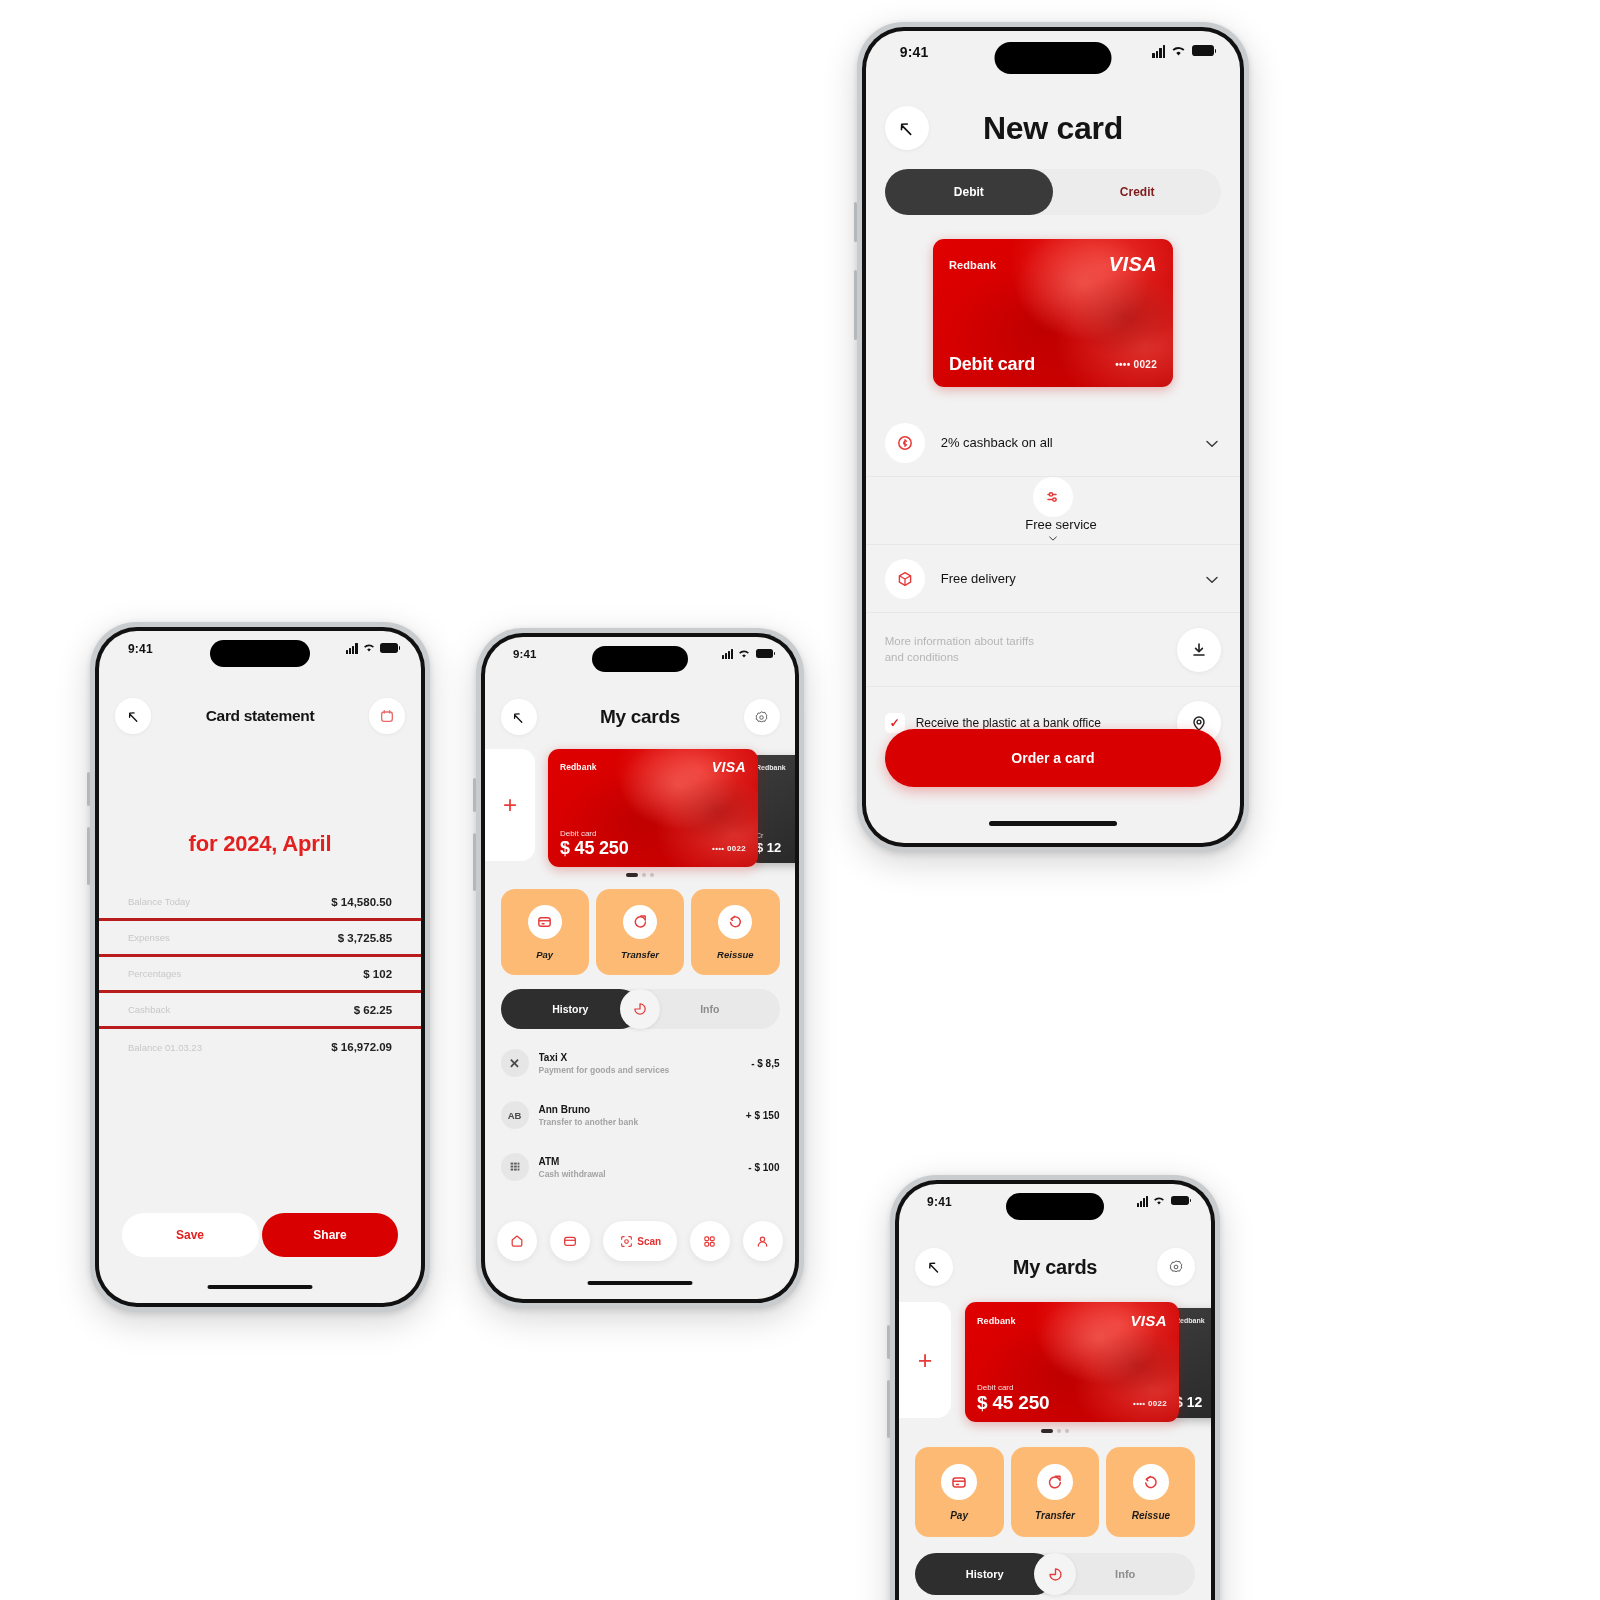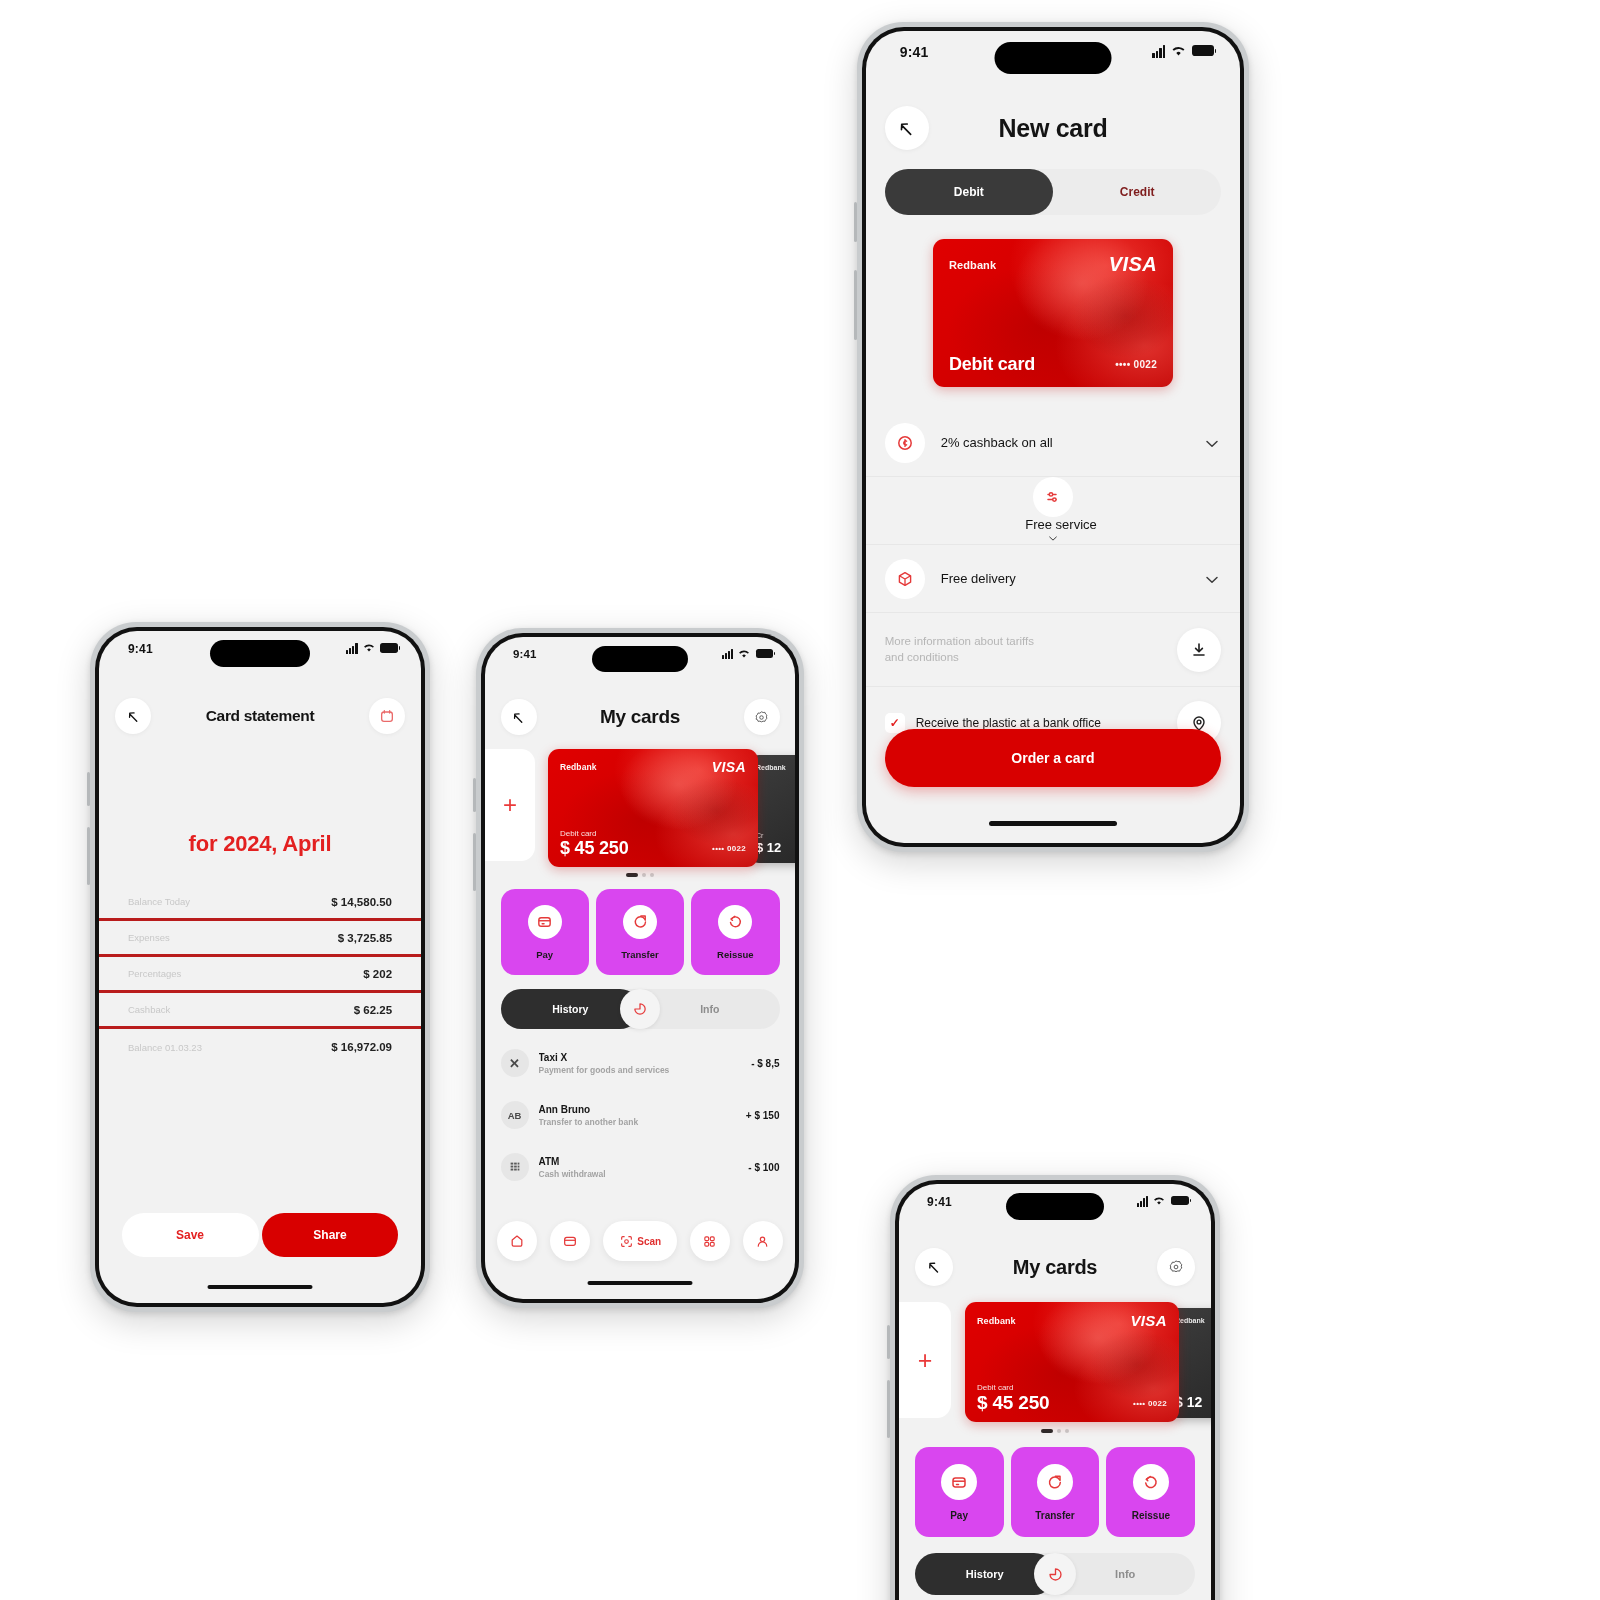--- a/index.html
+++ b/index.html
@@ -123,22 +123,22 @@
   }
   .plus { color:#ea3a3a; font-weight: 400; line-height: 1; }
 
   .dots { display:flex; align-items:center; justify-content:center; gap:4px; }
   .dots span { width:4px; height:4px; border-radius:50%; background:#c9c9c9; display:block;}
   .dots span.on { width:12px; border-radius:3px; background:#2b2b2b; }
 
   
   .actions { display:flex; gap:2.5%; padding: 0 5%; }
   .action-tile {
-    flex:1; background:#d946ef; border-radius: 14px;
-    display:flex; flex-direction:column; align-items:center; justify-content:center;
+    flex:1; background:#fdba74; border-radius: 14px;
+    display:flex; flex-direction:column; align-items:center; justify-content:center;font-style:italic;
   }
   .action-icon { border-radius:50%; background:#fff; display:flex;align-items:center;justify-content:center; }
   .action-label { color:#1a1a1a; font-weight:600; }
 
   
   .segmented {
     position: relative; display:flex; align-items:center;
     margin: 0 5%;
     background:#e9e9e9; border-radius: 999px;
   }
@@ -249,21 +249,21 @@
           <div class="stmt-row" style="height:36px;">
             <span class="stmt-label" style="font-size:9.5px;">Balance Today</span>
             <span class="stmt-value" style="font-size:11.5px;">$ 14,580.50</span>
           </div>
           <div class="stmt-row" style="height:36px;">
             <span class="stmt-label" style="font-size:9.5px;">Expenses</span>
             <span class="stmt-value" style="font-size:11.5px;">$ 3,725.85</span>
           </div>
           <div class="stmt-row" style="height:36px;">
             <span class="stmt-label" style="font-size:9.5px;">Percentages</span>
-            <span class="stmt-value" style="font-size:11.5px;">$ 202</span>
+            <span class="stmt-value" style="font-size:11.5px;">$ 102</span>
           </div>
           <div class="stmt-row" style="height:36px;">
             <span class="stmt-label" style="font-size:9.5px;">Cashback</span>
             <span class="stmt-value" style="font-size:11.5px;">$ 62.25</span>
           </div>
           <div class="stmt-row" style="height:36px;border-bottom:none;">
             <span class="stmt-label" style="font-size:9.5px;">Balance 01.03.23</span>
             <span class="stmt-value" style="font-size:11.5px;">$ 16,972.09</span>
           </div>
         </div>
@@ -488,21 +488,21 @@
             <span class="batt"></span>
           </div>
         </div>
 
         <div class="navbar" style="height:62px;">
           <div class="circ-btn" style="width:44px;height:44px;">
             <svg width="19" height="19" viewBox="0 0 16 16">
                 <path d="M11.5 13 4.5 5.8M4 4.4l-.2 4.5M4 4.4l4.6-.2" stroke="#111" stroke-width="1.4" fill="none" stroke-linecap="round"></path>
               </svg>
           </div>
-          <div class="nav-title" style="font-size:25px;">New card</div>
+          <div class="nav-title" style="font-size:32px;">New card</div>
           <div class="nav-spacer" style="width:44px;height:44px;"></div>
         </div>
 
         <div class="pill-tabs" style="height:46px;margin-top:10px;">
           <div class="pill-tab active" style="font-size:12px;">Debit</div>
           <div class="pill-tab" style="font-size:12px;">Credit</div>
         </div>
 
         <div class="bankcard" style="margin:24px auto 0 auto;width:240px;height:148px;">
           <div class="card-row" style="padding:14px 16px 0 16px;">

